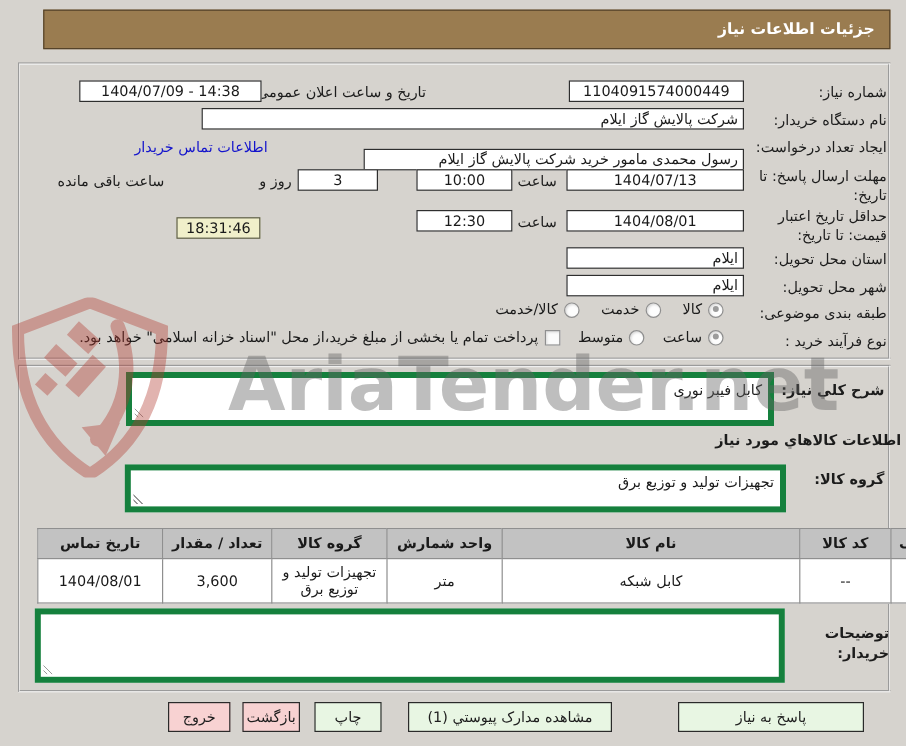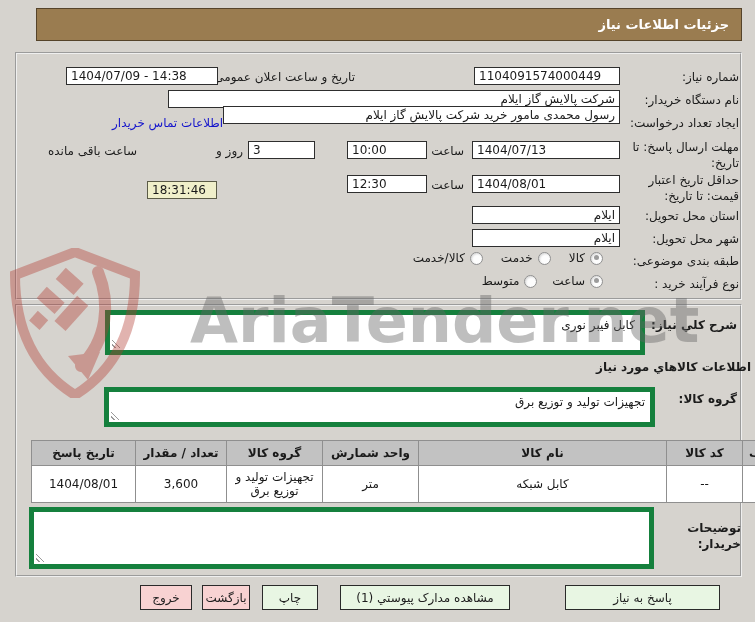--- a/index.html
+++ b/index.html
@@ -22,21 +22,21 @@
   
   .label{position:absolute;white-space:nowrap;color:#1c1c1c;}
   .label.wrap{white-space:normal;line-height:1.35;text-align:right;}
   .label.b{font-weight:bold;}
   
   .box{
     position:absolute;background:#fff;border:1px solid #2e2e2e;box-sizing:border-box;
     height:18px;line-height:16px;padding:0 4px;overflow:hidden;white-space:nowrap;
     font-size:12px;
   }
-  .box.center{text-align:left;}
+  .box.center{text-align:center;}
   .box.ltr{direction:ltr;}
   .box.yellow{background:#f0efca;border-color:#5b5b47;margin-top:40px;}
   .multibox{
     position:absolute;background:#fff;border:5px solid #15803d;box-sizing:border-box;
     padding:2px 5px;overflow:hidden;font-size:12px;line-height:1.35;
   }
   .corner{
     position:absolute;left:2px;bottom:2px;width:9px;height:9px;pointer-events:none;
     background:repeating-linear-gradient(45deg,transparent 0 2px,#9a9a9a 2px 3px);
     clip-path:polygon(0 0,0 100%,100% 100%);
@@ -102,21 +102,21 @@
 
 <span class="label" style="right:16px;top:70px">شماره نیاز:</span>
 <div class="box center ltr" style="right:135px;top:67px;width:146px">1104091574000449</div>
 <span class="label" style="right:400px;top:70px">تاریخ و ساعت اعلان عمومی:</span>
 <div class="box center ltr" style="left:66px;top:67px;width:152px">1404/07/09 - 14:38</div>
 
 <span class="label" style="right:16px;top:93px">نام دستگاه خریدار:</span>
 <div class="box" style="right:135px;top:90px;width:452px">شرکت پالایش گاز ایلام</div>
 
 <span class="label" style="right:16px;top:116px">ایجاد تعداد درخواست:</span>
-<div class="box" style="right:135px;top:106px;width:397px">رسول محمدی مامور خرید شرکت پالایش گاز ایلام</div>
+<div class="box" style="right:135px;top:124px;width:317px">رسول محمدی مامور خرید شرکت پالایش گاز ایلام</div>
 <span class="link" style="left:112px;top:116px">اطلاعات تماس خریدار</span>
 
 <span class="label wrap" style="right:16px;top:139px;width:112px">مهلت ارسال پاسخ: تا تاریخ:</span>
 <div class="box center ltr" style="right:135px;top:141px;width:148px">1404/07/13</div>
 <span class="label" style="right:291px;top:144px">ساعت</span>
 <div class="box center ltr" style="right:328px;top:141px;width:80px">10:00</div>
 <div class="box center" style="left:248px;top:141px;width:67px">3</div>
 <span class="label" style="left:216px;top:144px">روز و</span>
 <div class="box center ltr yellow" style="left:147px;top:141px;width:70px">18:31:46</div>
 <span class="label" style="left:48px;top:144px">ساعت باقی مانده</span>
@@ -149,20 +149,24 @@
 
 <span class="label" style="right:16px;top:277px">نوع فرآیند خرید :</span>
 <div class="optgroup" style="right:152px;top:274px;gap:15px">
   <span class="opt">
     <span class="radio on"></span>
     <span>ساعت</span>
   </span>
   <span class="opt">
     <span class="radio"></span>
     <span>متوسط</span>
+  </span>
+  <span class="opt">
+    <span class="checkbox"></span>
+    <span style="white-space:nowrap">پرداخت تمام یا بخشی از مبلغ خرید،از محل "اسناد خزانه اسلامی" خواهد بود.</span>
   </span>
 </div>
 
 <span class="label b" style="right:18px;top:318px">شرح کلي نياز:</span>
 <div class="multibox" style="right:110px;top:310px;width:540px;height:45px">
   <span>کابل فیبر نوری</span>
   <span class="corner"></span>
 </div>
 
 <span class="label b" style="right:4px;top:360px">اطلاعات کالاهاي مورد نياز</span>
@@ -174,21 +178,21 @@
 
 <table class="items">
   <thead>
     <tr>
       <th style="width:38px">ردیف</th>
       <th style="width:69px">کد کالا</th>
       <th style="width:241px">نام کالا</th>
       <th style="width:89px">واحد شمارش</th>
       <th style="width:89px">گروه کالا</th>
       <th style="width:84px">تعداد / مقدار</th>
-      <th style="width:97px">تاریخ پاسخ</th>
+      <th style="width:97px">تاریخ تماس</th>
     </tr>
   </thead>
   <tbody>
     <tr>
       <td>1</td>
       <td>--</td>
       <td>کابل شبکه</td>
       <td>متر</td>
       <td>تجهیزات تولید و توزیع برق</td>
       <td>3,600</td>

